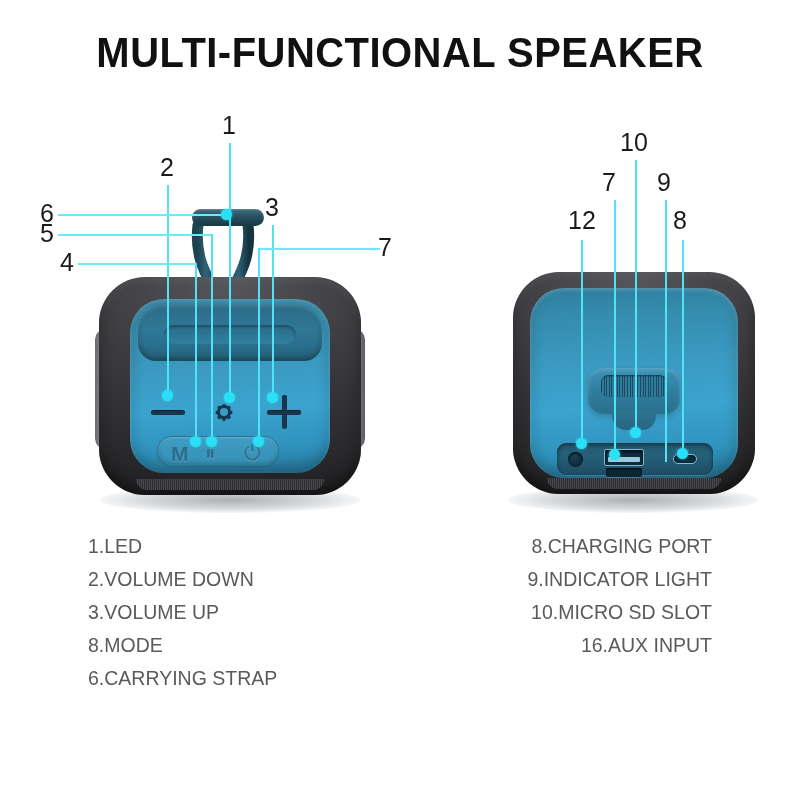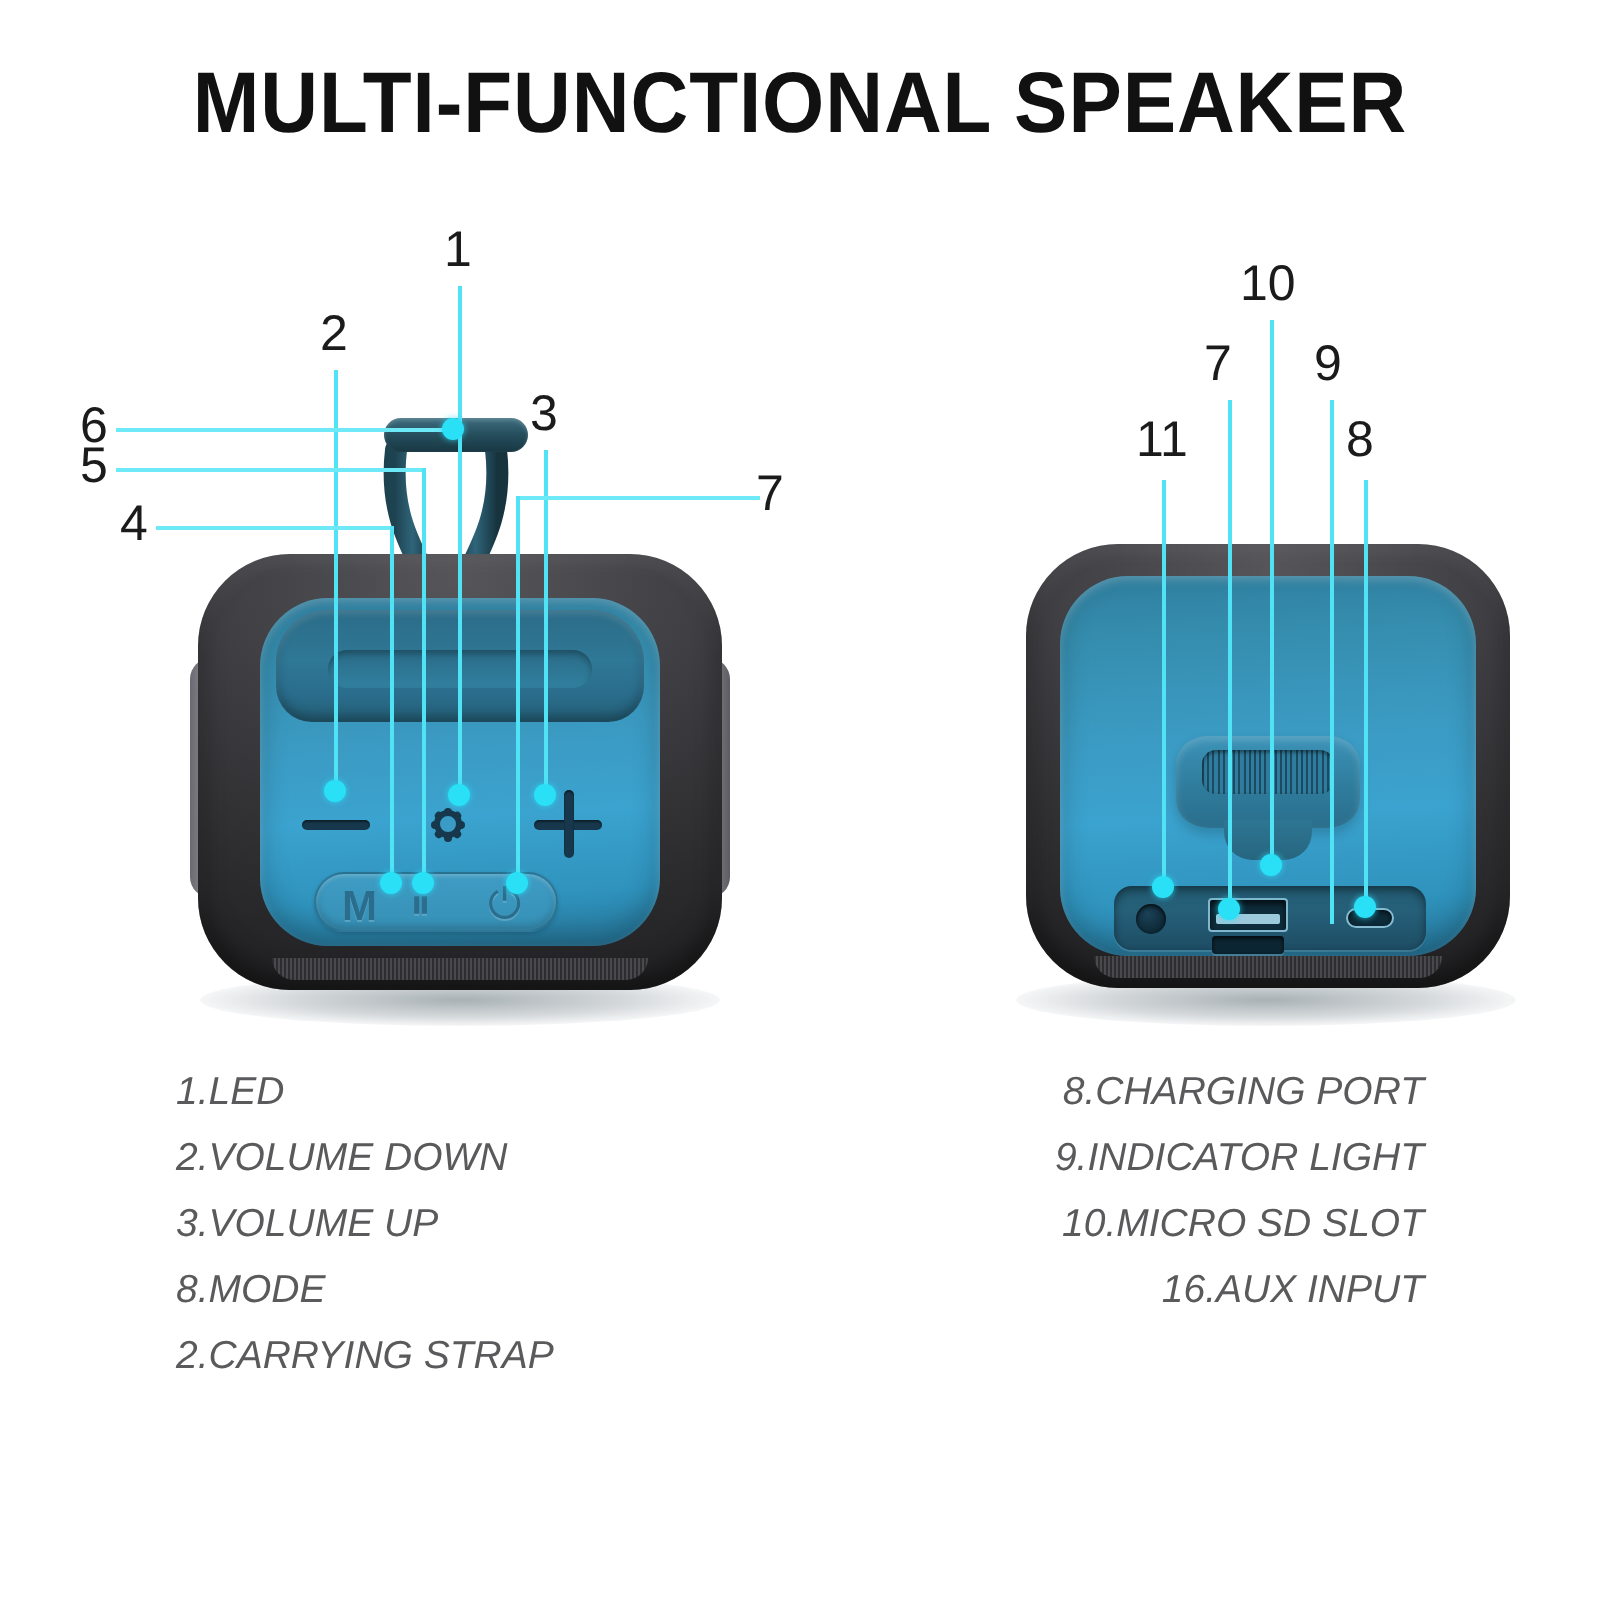--- a/index.html
+++ b/index.html
@@ -286,21 +286,20 @@
   }
 
   
   .legend {
     position: absolute;
     font-family: "Liberation Sans", sans-serif;
     font-size: 19.5px;
     color: #5a5a5c;
     line-height: 33px;
     white-space: nowrap;
-    font-style: italic;
   }
   .legend.right { text-align: right; }
 </style>
 </head>
 <body>
 
 <div id="page">
 
   <div id="title">MULTI-FUNCTIONAL SPEAKER</div>
 
@@ -408,21 +407,21 @@
           <div class="port-sd" style="left:49px; top:25px;"></div>
           <div class="port-typec" style="left:116px; top:11px;"></div>
         </div>
       </div>
 
       <div class="bottom-strip"></div>
     </div>
 
     <div class="lead-v" style="left:581px; top:240px; height:203px;"></div>
     <div class="dot" style="left:576px; top:438px;"></div>
-    <div class="callout-num" style="left:568px; top:208px;">11</div>
+    <div class="callout-num" style="left:568px; top:208px;">12</div>
 
     <div class="lead-v" style="left:614px; top:200px; height:252px;"></div>
     <div class="dot" style="left:609px; top:449px;"></div>
     <div class="callout-num" style="left:602px; top:170px;">7</div>
 
     <div class="lead-v" style="left:635px; top:160px; height:272px;"></div>
     <div class="dot" style="left:630px; top:427px;"></div>
     <div class="callout-num" style="left:620px; top:130px;">10</div>
 
     <div class="lead-v" style="left:665px; top:200px; height:262px;"></div>
@@ -431,21 +430,21 @@
     <div class="lead-v" style="left:682px; top:240px; height:213px;"></div>
     <div class="dot" style="left:677px; top:448px;"></div>
     <div class="callout-num" style="left:673px; top:208px;">8</div>
   </div>
 
   <div class="legend" style="left:88px; top:530px;">
     <div>1.LED</div>
     <div>2.VOLUME DOWN</div>
     <div>3.VOLUME UP</div>
     <div>8.MODE</div>
-    <div>2.CARRYING STRAP</div>
+    <div>6.CARRYING STRAP</div>
   </div>
 
   <div class="legend right" style="right:88px; top:530px;">
     <div>8.CHARGING PORT</div>
     <div>9.INDICATOR LIGHT</div>
     <div>10.MICRO SD SLOT</div>
     <div>16.AUX INPUT</div>
   </div>
 
 </div>

